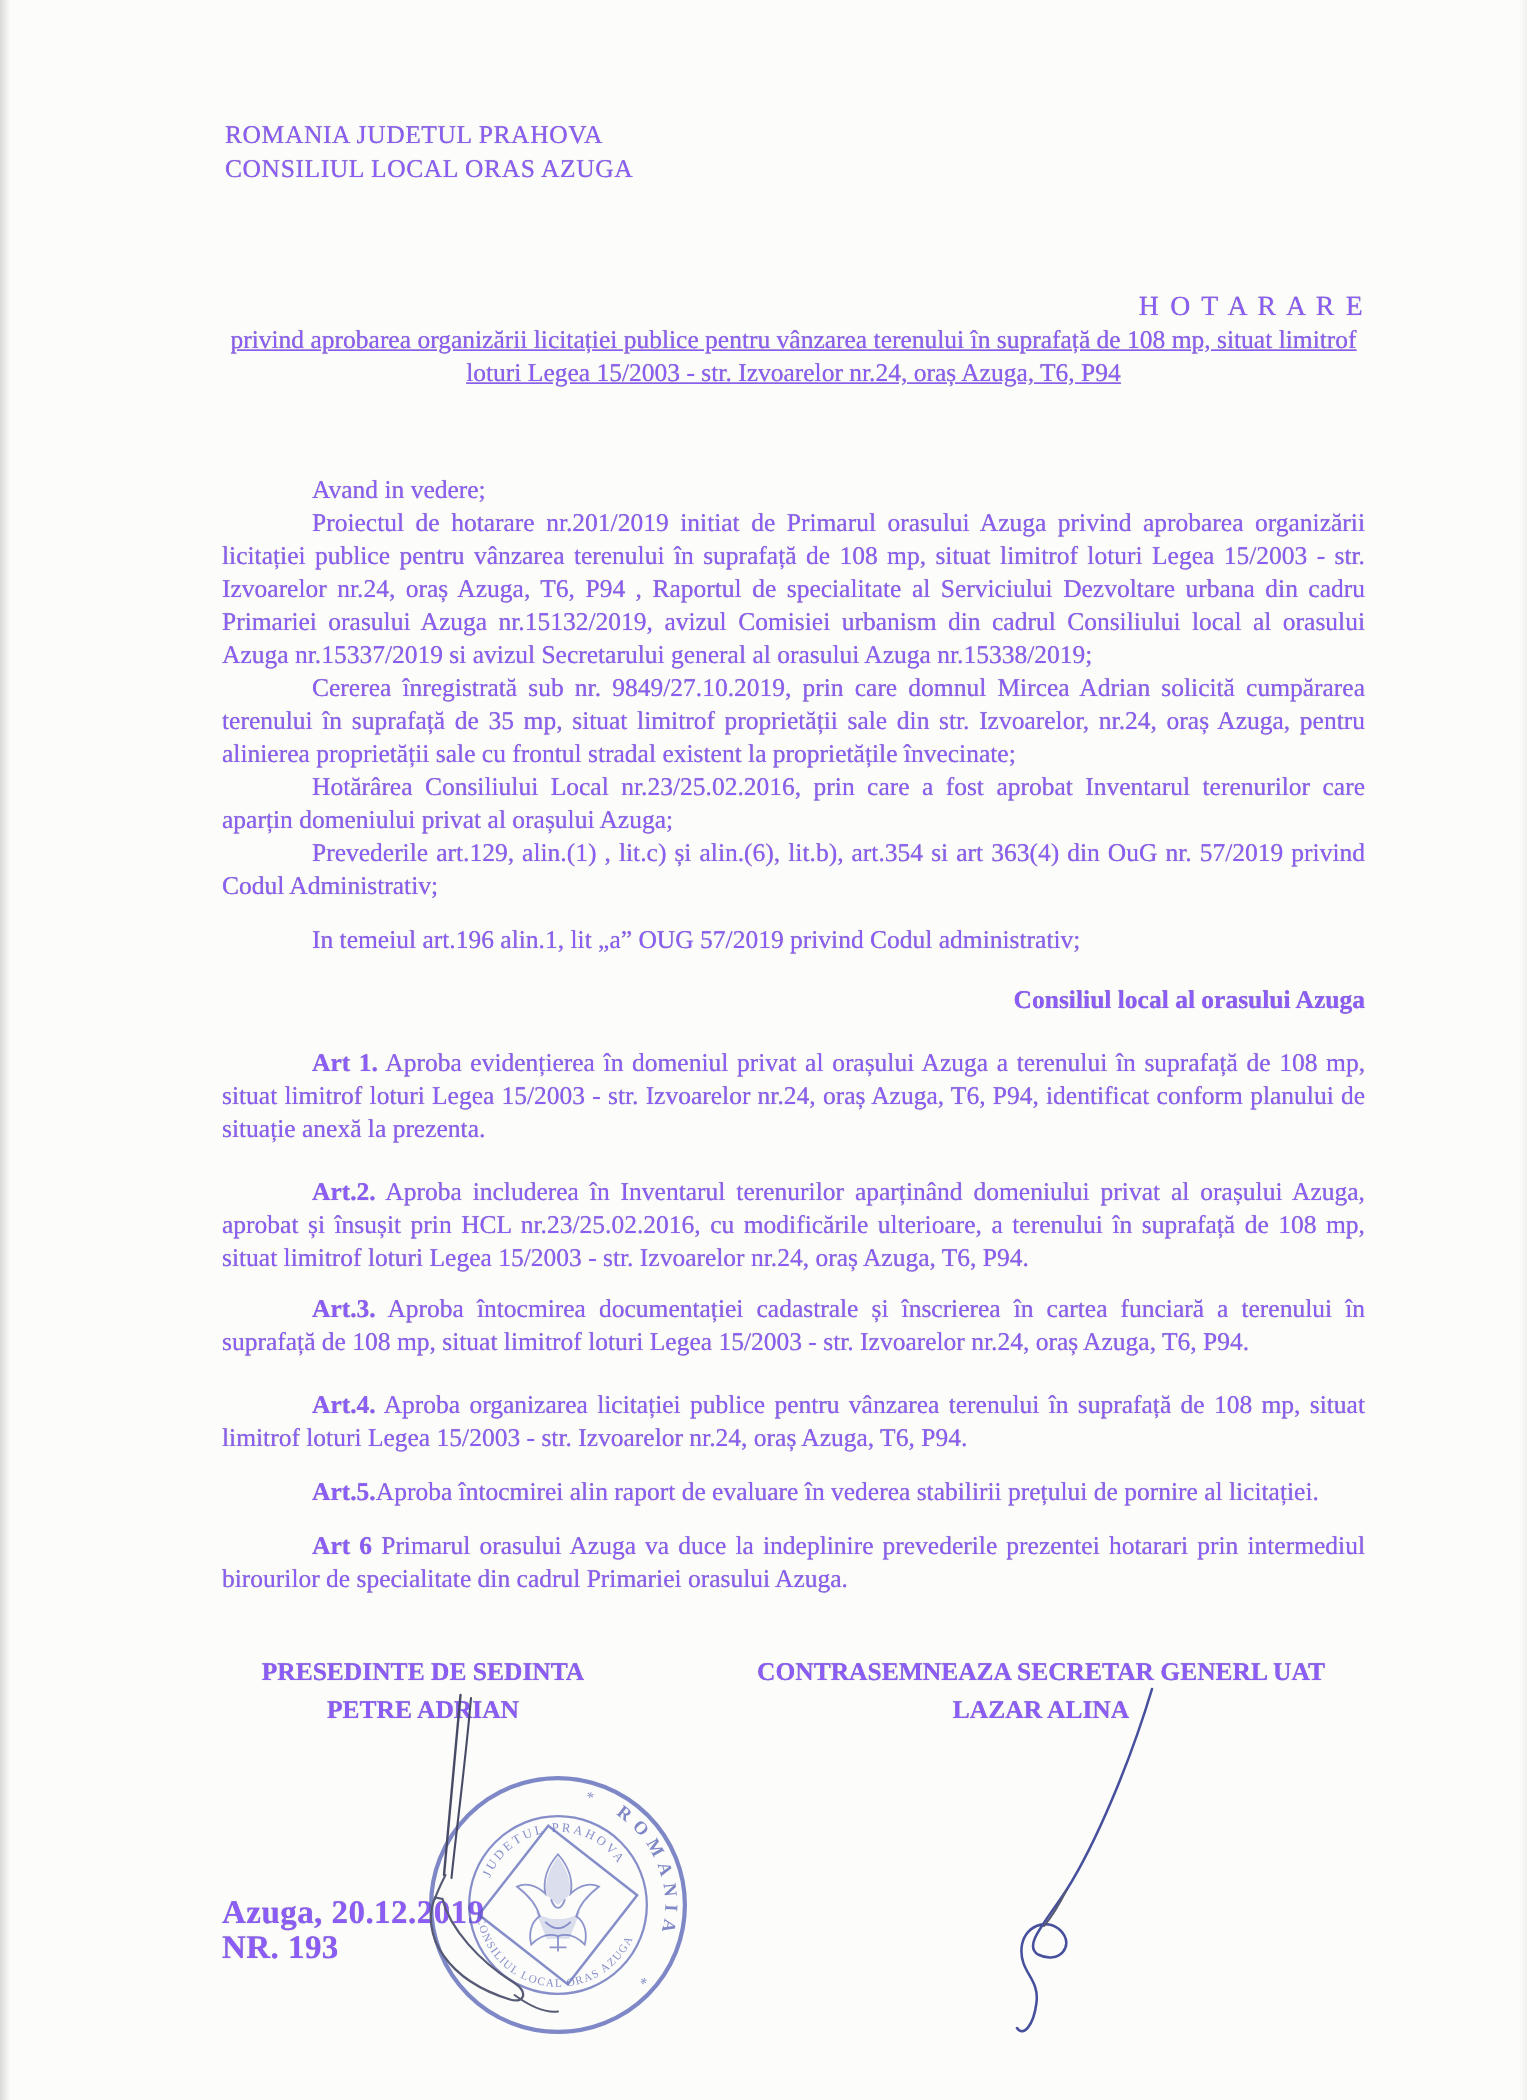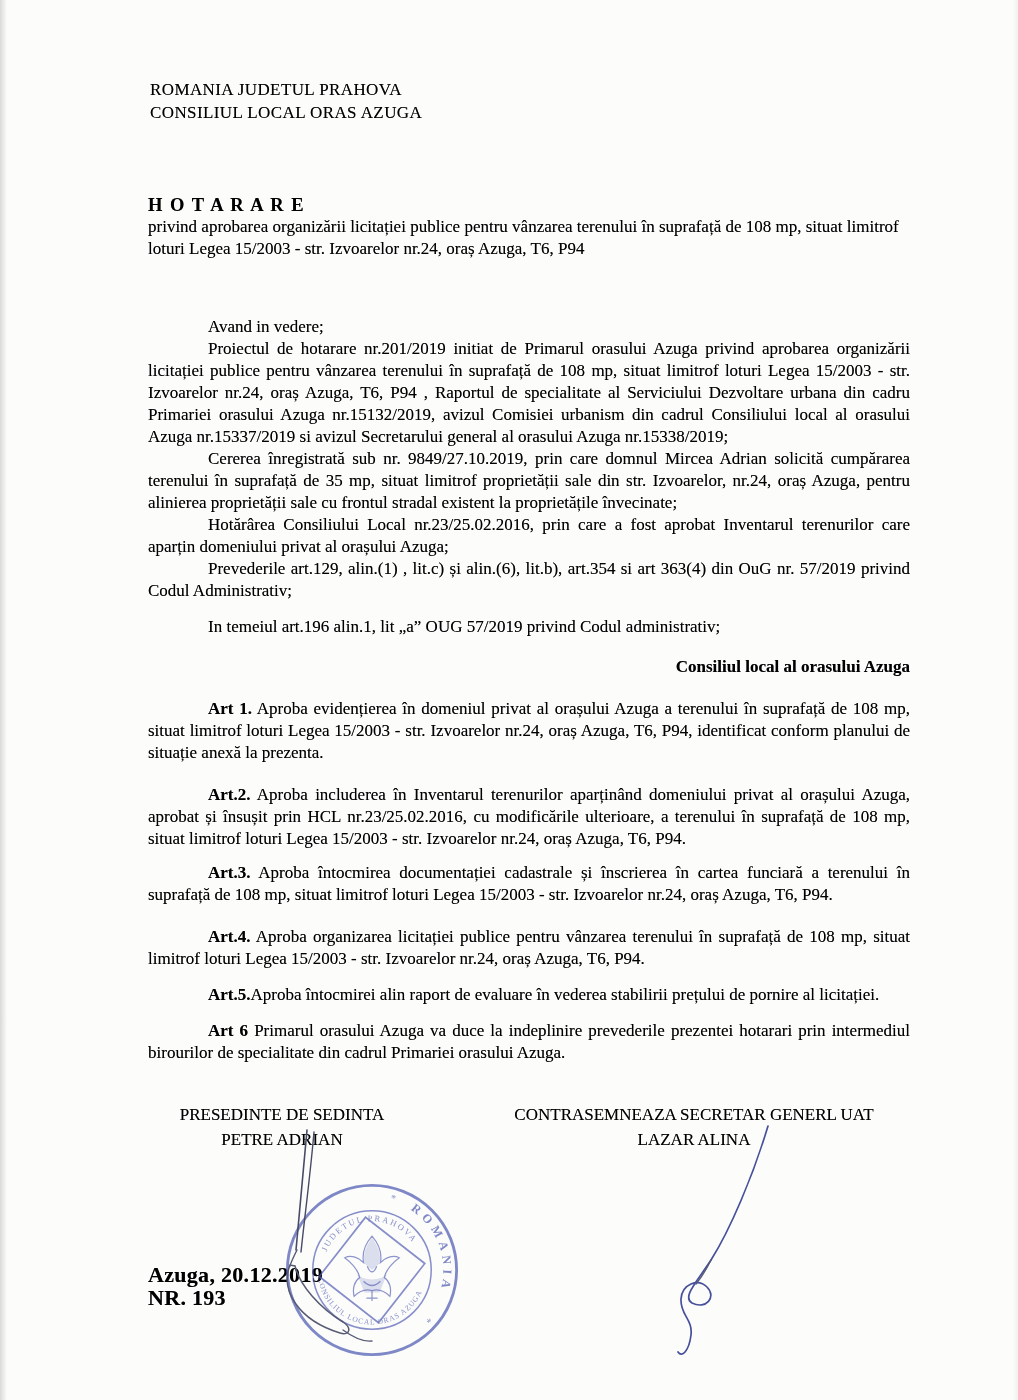--- a/index.html
+++ b/index.html
@@ -4,21 +4,21 @@
 <style>
   html,body{margin:0;padding:0;}
   body{
     width:1018px;height:1400px;
     background:#e9e9e7;
     font-family:"Liberation Serif","DejaVu Serif",serif;
   }
   .page{
     position:relative;width:1018px;height:1400px;overflow:hidden;
     background:#fcfcfa;
-    color:#000000;
+    color:#8b5cf6;
   }
   
   .page::before{
     content:"";position:absolute;left:0;top:0;width:7px;height:100%;
     background:linear-gradient(90deg,rgba(60,60,60,.18),rgba(60,60,60,0));
     pointer-events:none;
   }
   .page::after{
     content:"";position:absolute;right:0;top:0;width:5px;height:100%;
     background:linear-gradient(270deg,rgba(80,80,80,.07),rgba(80,80,80,0));
@@ -30,38 +30,38 @@
     position:absolute;left:150px;top:78px;
     font-size:17px;line-height:23px;letter-spacing:.4px;
   }
 
   .doc{
     position:absolute;left:148px;top:194px;width:762px;
     font-size:17px;line-height:22px;text-align:justify;
   }
   .doc p{margin:0;}
   .title{
-    text-align:left;font-weight:bold;font-size:18.5px;letter-spacing:1.5px;
+    text-align:right;font-weight:normal;font-size:18.5px;letter-spacing:1.5px;
   }
-  .subtitle{text-align:left;}
+  .subtitle{text-align:center;text-decoration:underline;}
   .indent{text-indent:60px;}
   .avand{margin-top:56px !important;}
   .temei{margin-top:14px !important;}
   .council{margin-top:18px !important;font-weight:bold;text-indent:76px;text-align:right;}
   .hotaraste{margin-top:24px !important;text-align:center;font-size:17.5px;letter-spacing:1.5px;}
   .art{text-indent:60px;}
   .art .lead{font-weight:bold;}
   .mt20{margin-top:20px !important;}
   .mt14{margin-top:14px !important;}
   .mt12{margin-top:12px !important;}
 
   .sig-row{
     margin-top:38px !important;
     display:flex;justify-content:space-between;align-items:center;
-    text-align:center;font-weight:normal;line-height:25px;
+    text-align:center;font-weight:bold;line-height:25px;
   }
   .sig-left{width:268px;}
   .sig-right{width:432px;}
 
   .issued{
     position:absolute;left:148px;top:1263px;
     font-weight:bold;font-size:22px;line-height:23px;letter-spacing:.3px;
   }
 
   .stamp{

